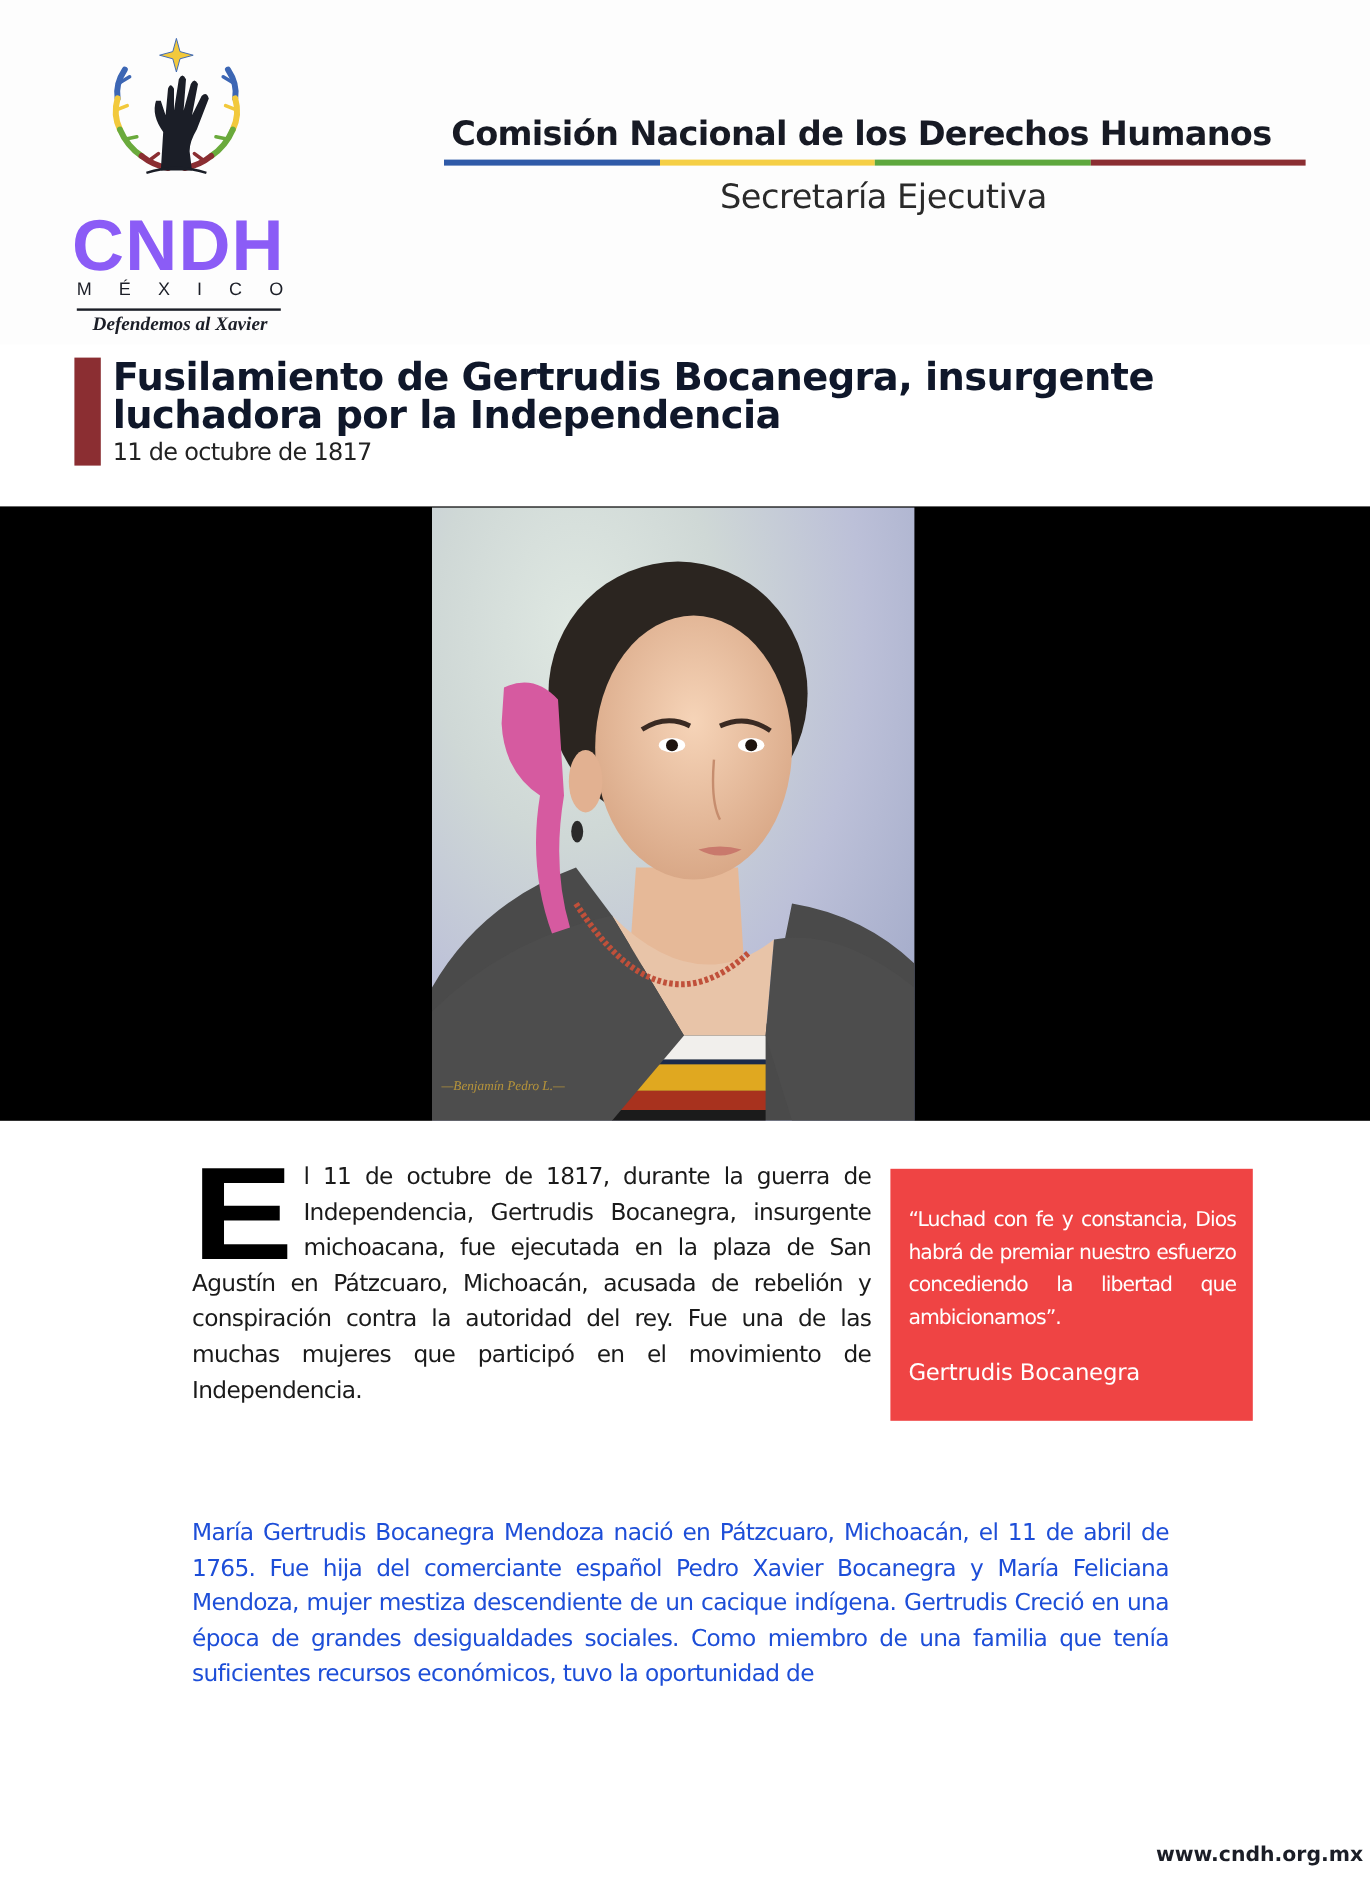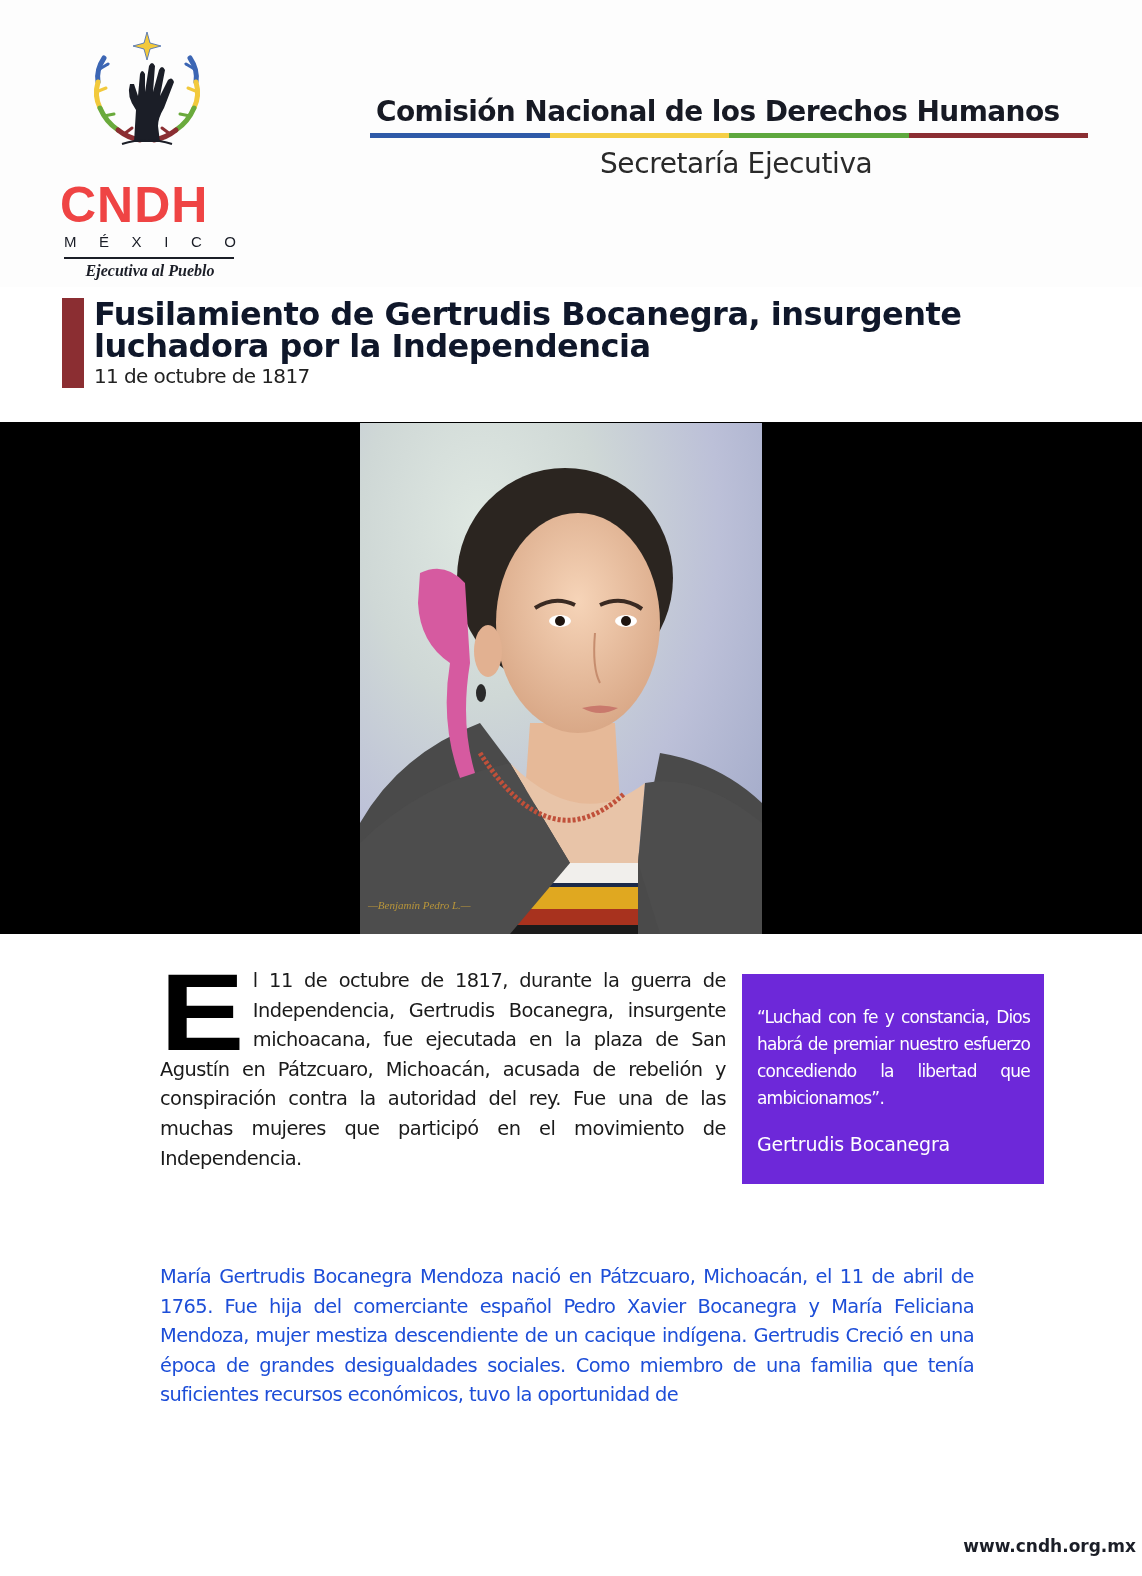--- a/index.html
+++ b/index.html
@@ -5,21 +5,21 @@
     * { box-sizing: border-box; margin: 0; padding: 0; }
     html, body { width: 1142px; height: 1576px; background: #ffffff; overflow: hidden; }
     body { position: relative; font-family: "Liberation Sans", "DejaVu Sans", sans-serif; color: #1a1a1a; }
 
     .header-band { position: absolute; left: 0; top: 0; width: 1142px; height: 287px; background: #fdfdfd; }
 
     
     .logo { position: absolute; left: 60px; top: 30px; width: 180px; height: 230px; }
     .logo svg { position: absolute; left: 22px; top: 0; width: 130px; height: 130px; }
     .logo-cndh { position: absolute; left: 0; top: 150px; width: 176px; text-align: left;
-      font-family: "Liberation Sans", sans-serif; font-weight: 700; font-size: 50px; letter-spacing: 1px; color: #ef4444; line-height: 50px; }
+      font-family: "Liberation Sans", sans-serif; font-weight: 700; font-size: 60px; letter-spacing: 1px; color: #8b5cf6; line-height: 50px; }
     .logo-mexico { position: absolute; left: 4px; top: 203px; width: 172px; display: flex; justify-content: space-between;
       font-family: "Liberation Sans", sans-serif; font-size: 15px; letter-spacing: 0; color: #1b1e27; }
     .logo-rule { position: absolute; left: 4px; top: 227px; width: 170px; height: 2px; background: #1b1e27; }
     .logo-tagline { position: absolute; left: 2px; top: 232px; width: 176px; text-align: center;
       font-family: "Liberation Serif", serif; font-style: italic; font-weight: 700; font-size: 16px; color: #1b1e27; }
 
     
     .org-title { position: absolute; left: 376px; top: 95px; width: 720px; text-align: left;
       font-family: "DejaVu Sans", sans-serif; font-weight: 700; font-size: 28px; color: #171a24; letter-spacing: -0.6px; white-space: nowrap; }
     .org-rule { position: absolute; left: 370px; top: 133px; width: 718px; height: 5px; display: flex; }
@@ -42,21 +42,21 @@
     .signature { position: absolute; left: 368px; top: 899px; font-family: "Liberation Serif", serif; font-style: italic;
       font-size: 11px; color: #b8953a; }
 
     
     .lead { position: absolute; left: 160px; top: 966px; width: 566px;
       font-family: "DejaVu Sans", sans-serif; font-size: 19.4px; line-height: 29.6px; color: #1a1a1a;
       text-align: justify; letter-spacing: -0.55px; }
     .dropcap { float: left; font-family: "Liberation Sans", sans-serif; font-weight: 900; font-size: 110px;
       line-height: 80px; height: 82px; margin: 6px 10px 0 0; color: #000; transform: scaleX(1.15); transform-origin: left top; padding-right: 10px; }
 
-    .quote-box { position: absolute; left: 742px; top: 974px; width: 302px; height: 210px; background: #6d28d9; color: #fff; padding: 30px 14px 0 15px; }
+    .quote-box { position: absolute; left: 742px; top: 974px; width: 302px; height: 210px; background: #ef4444; color: #fff; padding: 30px 14px 0 15px; }
     .quote-text { font-family: "DejaVu Sans", sans-serif; font-size: 17px; line-height: 27px; text-align: justify; letter-spacing: -0.8px; }
     .quote-author { margin-top: 21px; text-align: left; font-family: "DejaVu Sans", sans-serif; font-size: 19px; letter-spacing: -0.2px; }
 
     .body-para { position: absolute; left: 160px; top: 1262px; width: 814px;
       font-family: "DejaVu Sans", sans-serif; font-size: 19.4px; line-height: 29.6px; color: #1d4ed8;
       text-align: justify; letter-spacing: -0.55px; }
 
     .footer-url { position: absolute; left: 0; top: 1536px; width: 1136px; text-align: right;
       font-family: "DejaVu Sans", sans-serif; font-weight: 700; font-size: 17px; color: #1b1e27; }
   </style>
@@ -97,21 +97,21 @@
   <div class="logo-cndh">CNDH</div>
   <div class="logo-mexico">
     <span>M</span>
     <span>É</span>
     <span>X</span>
     <span>I</span>
     <span>C</span>
     <span>O</span>
   </div>
   <div class="logo-rule"></div>
-  <div class="logo-tagline">Ejecutiva al Pueblo</div>
+  <div class="logo-tagline">Defendemos al Xavier</div>
 </div>
 
 <div class="org-title">Comisión Nacional de los Derechos Humanos</div>
 <div class="org-rule">
   <span style="background:#2f5aa8"></span>
   <span style="background:#f5cf46"></span>
   <span style="background:#5ea83e"></span>
   <span style="background:#8b2e32"></span>
 </div>
 <div class="org-subtitle">Secretaría Ejecutiva</div>

